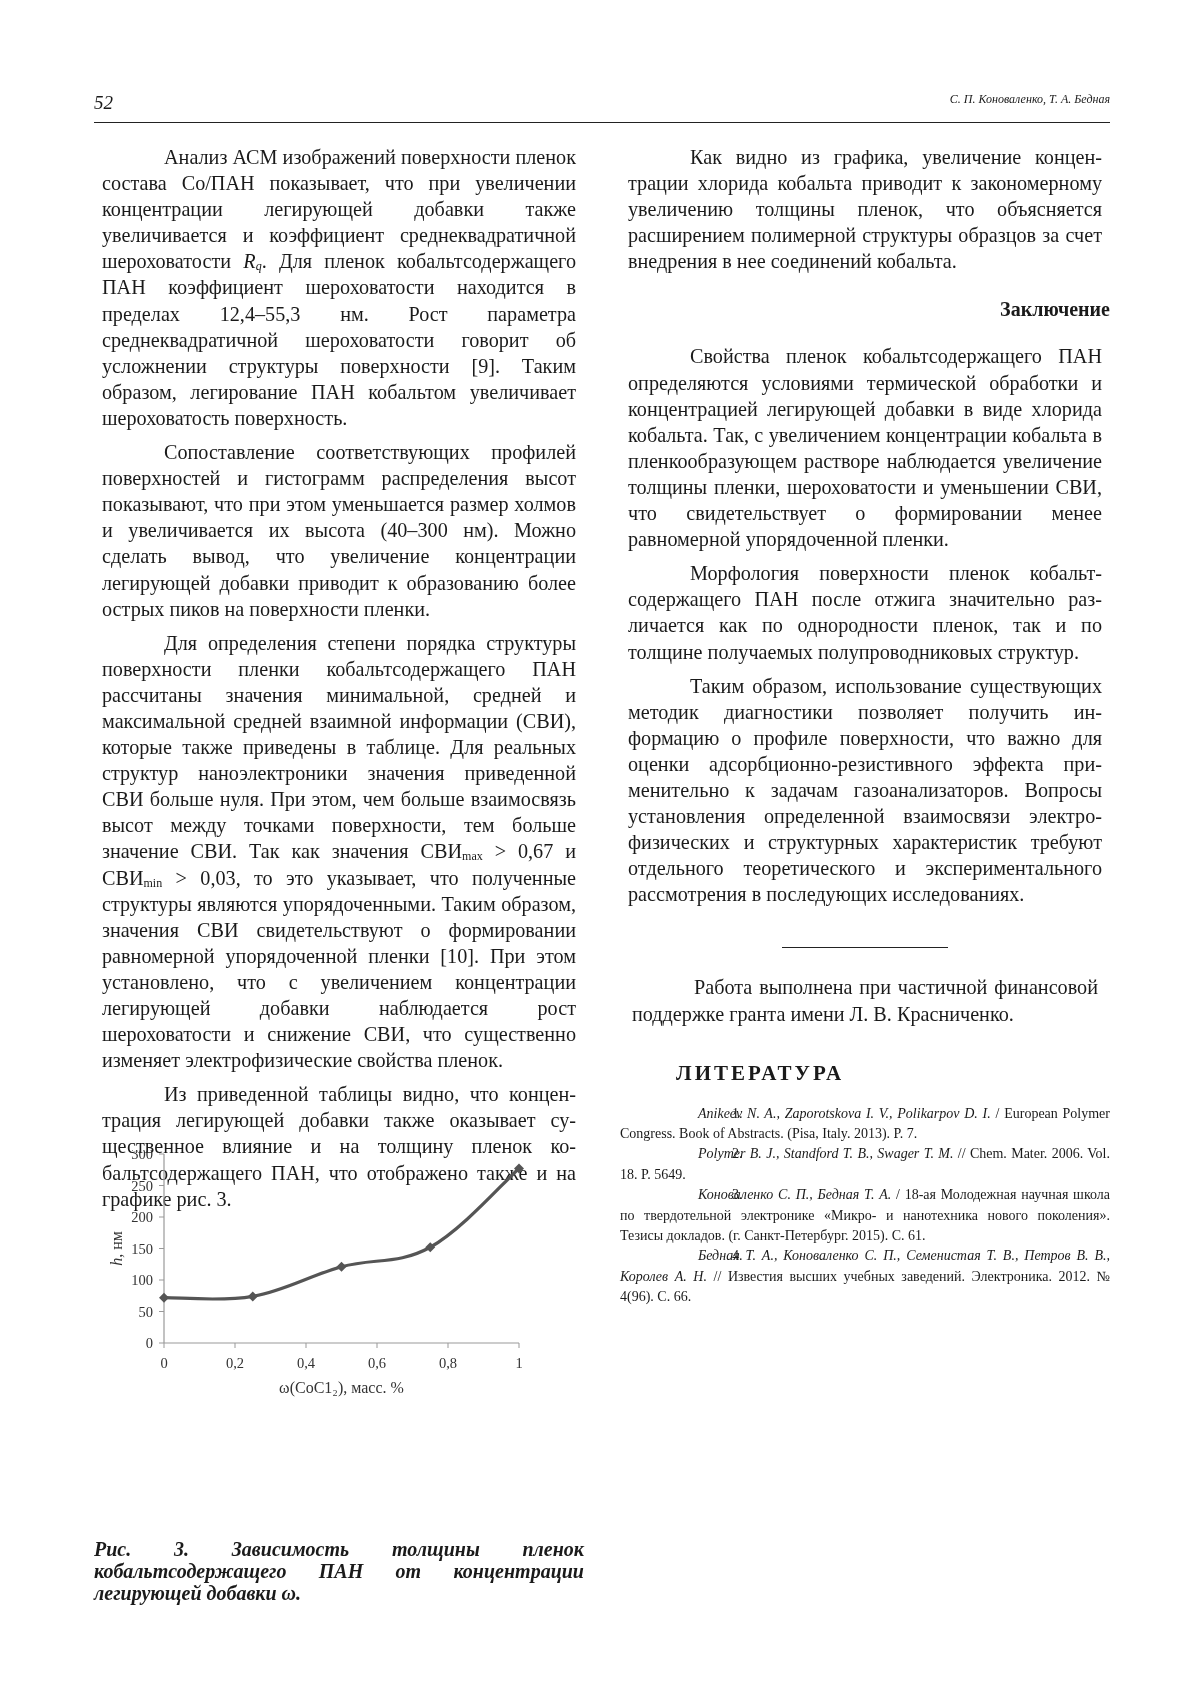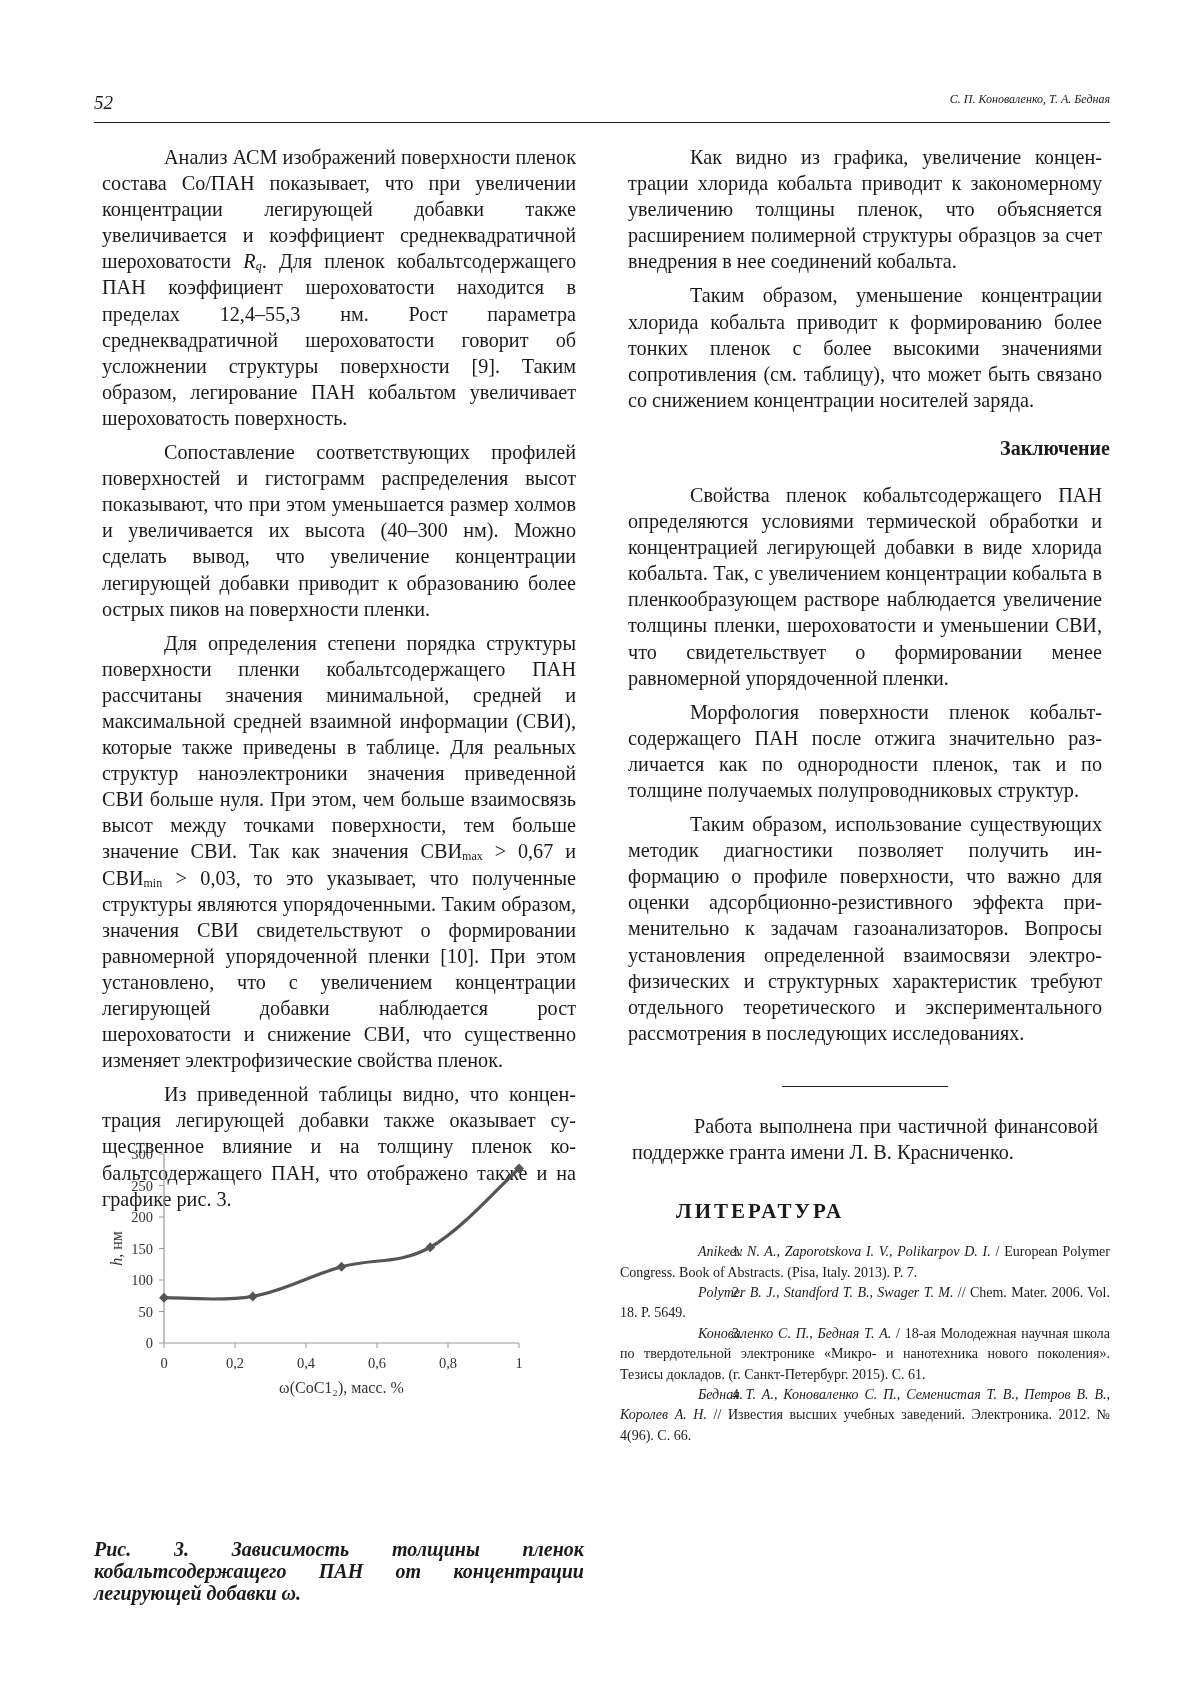--- a/index.html
+++ b/index.html
@@ -91,21 +91,20 @@
         <polygon points="425,13.490000000000009 430,18.49000000000001 425,23.49000000000001 420,18.49000000000001" fill="#555555"></polygon>
       </g>
     <text id="ylabel" font-size="16" fill="#333" transform="translate(28,98.5) rotate(-90)" text-anchor="middle"><tspan font-style="italic">h</tspan><tspan>, нм</tspan></text>
     <text id="xlabel" font-size="16" fill="#333" x="247.5" y="243" text-anchor="middle">ω(CoC1₂), масс. %</text>
   </svg>
 </div>
 <div class="caption">Рис. 3. Зависимость толщины пленок кобальтсодержаще­го ПАН от концентрации легирующей добавки ω.</div>
 
 <div class="col right">
   <p class="body">Как видно из графика, увеличение концен­трации хлорида кобальта приводит к закономер­ному увеличению толщины пленок, что объяс­няется расширением полимерной структуры об­разцов за счет внедрения в нее соединений ко­бальта.</p>
-  <p class="body">Таким образом, уменьшение концентрации хлорида кобальта приводит к формированию бо­лее тонких пленок с более высокими значениями сопротивления (см. таблицу), что может быть свя­зано со снижением концентрации носителей заряда.</p>
   <div class="heading">Заключение</div>
   <p class="body">Свойства пленок кобальтсодержащего ПАН определяются условиями термической обработки и концентрацией легирующей добавки в виде хло­рида кобальта. Так, с увеличением концентрации кобальта в пленкообразующем растворе наблюда­ется увеличение толщины пленки, шероховатости и уменьшении СВИ, что свидетельствует о фор­мировании менее равномерной упорядоченной пленки.</p>
   <p class="body">Морфология поверхности пленок кобальт­содержащего ПАН после отжига значительно раз­личается как по однородности пленок, так и по толщине получаемых полупроводниковых структур.</p>
   <p class="body">Таким образом, использование существую­щих методик диагностики позволяет получить ин­формацию о профиле поверхности, что важно для оценки адсорбционно-резистивного эффекта при­менительно к задачам газоанализаторов. Вопросы установления определенной взаимосвязи электро­физических и структурных характеристик требуют отдельного теоретического и экспериментального рассмотрения в последующих исследованиях.</p>
   <div class="separator"></div>
   <p class="ack">Работа выполнена при частичной финансо­вой поддержке гранта имени Л. В. Красниченко.</p>
   <div class="refs-title">ЛИТЕРАТУРА</div>
   <div>
     <p class="ref"><span class="num">1.</span><span class="it">Anikeev N. A., Zaporotskova I. V., Polikarpov D. I.</span><span> / European Polymer Congress. Book of Abstracts. (Pisa, Italy. 2013). P. 7.</span></p>
     <p class="ref"><span class="num">2.</span><span class="it">Polymer B. J., Standford T. B., Swager T. M.</span><span> // Chem. Mater. 2006. Vol. 18. P. 5649.</span></p>

